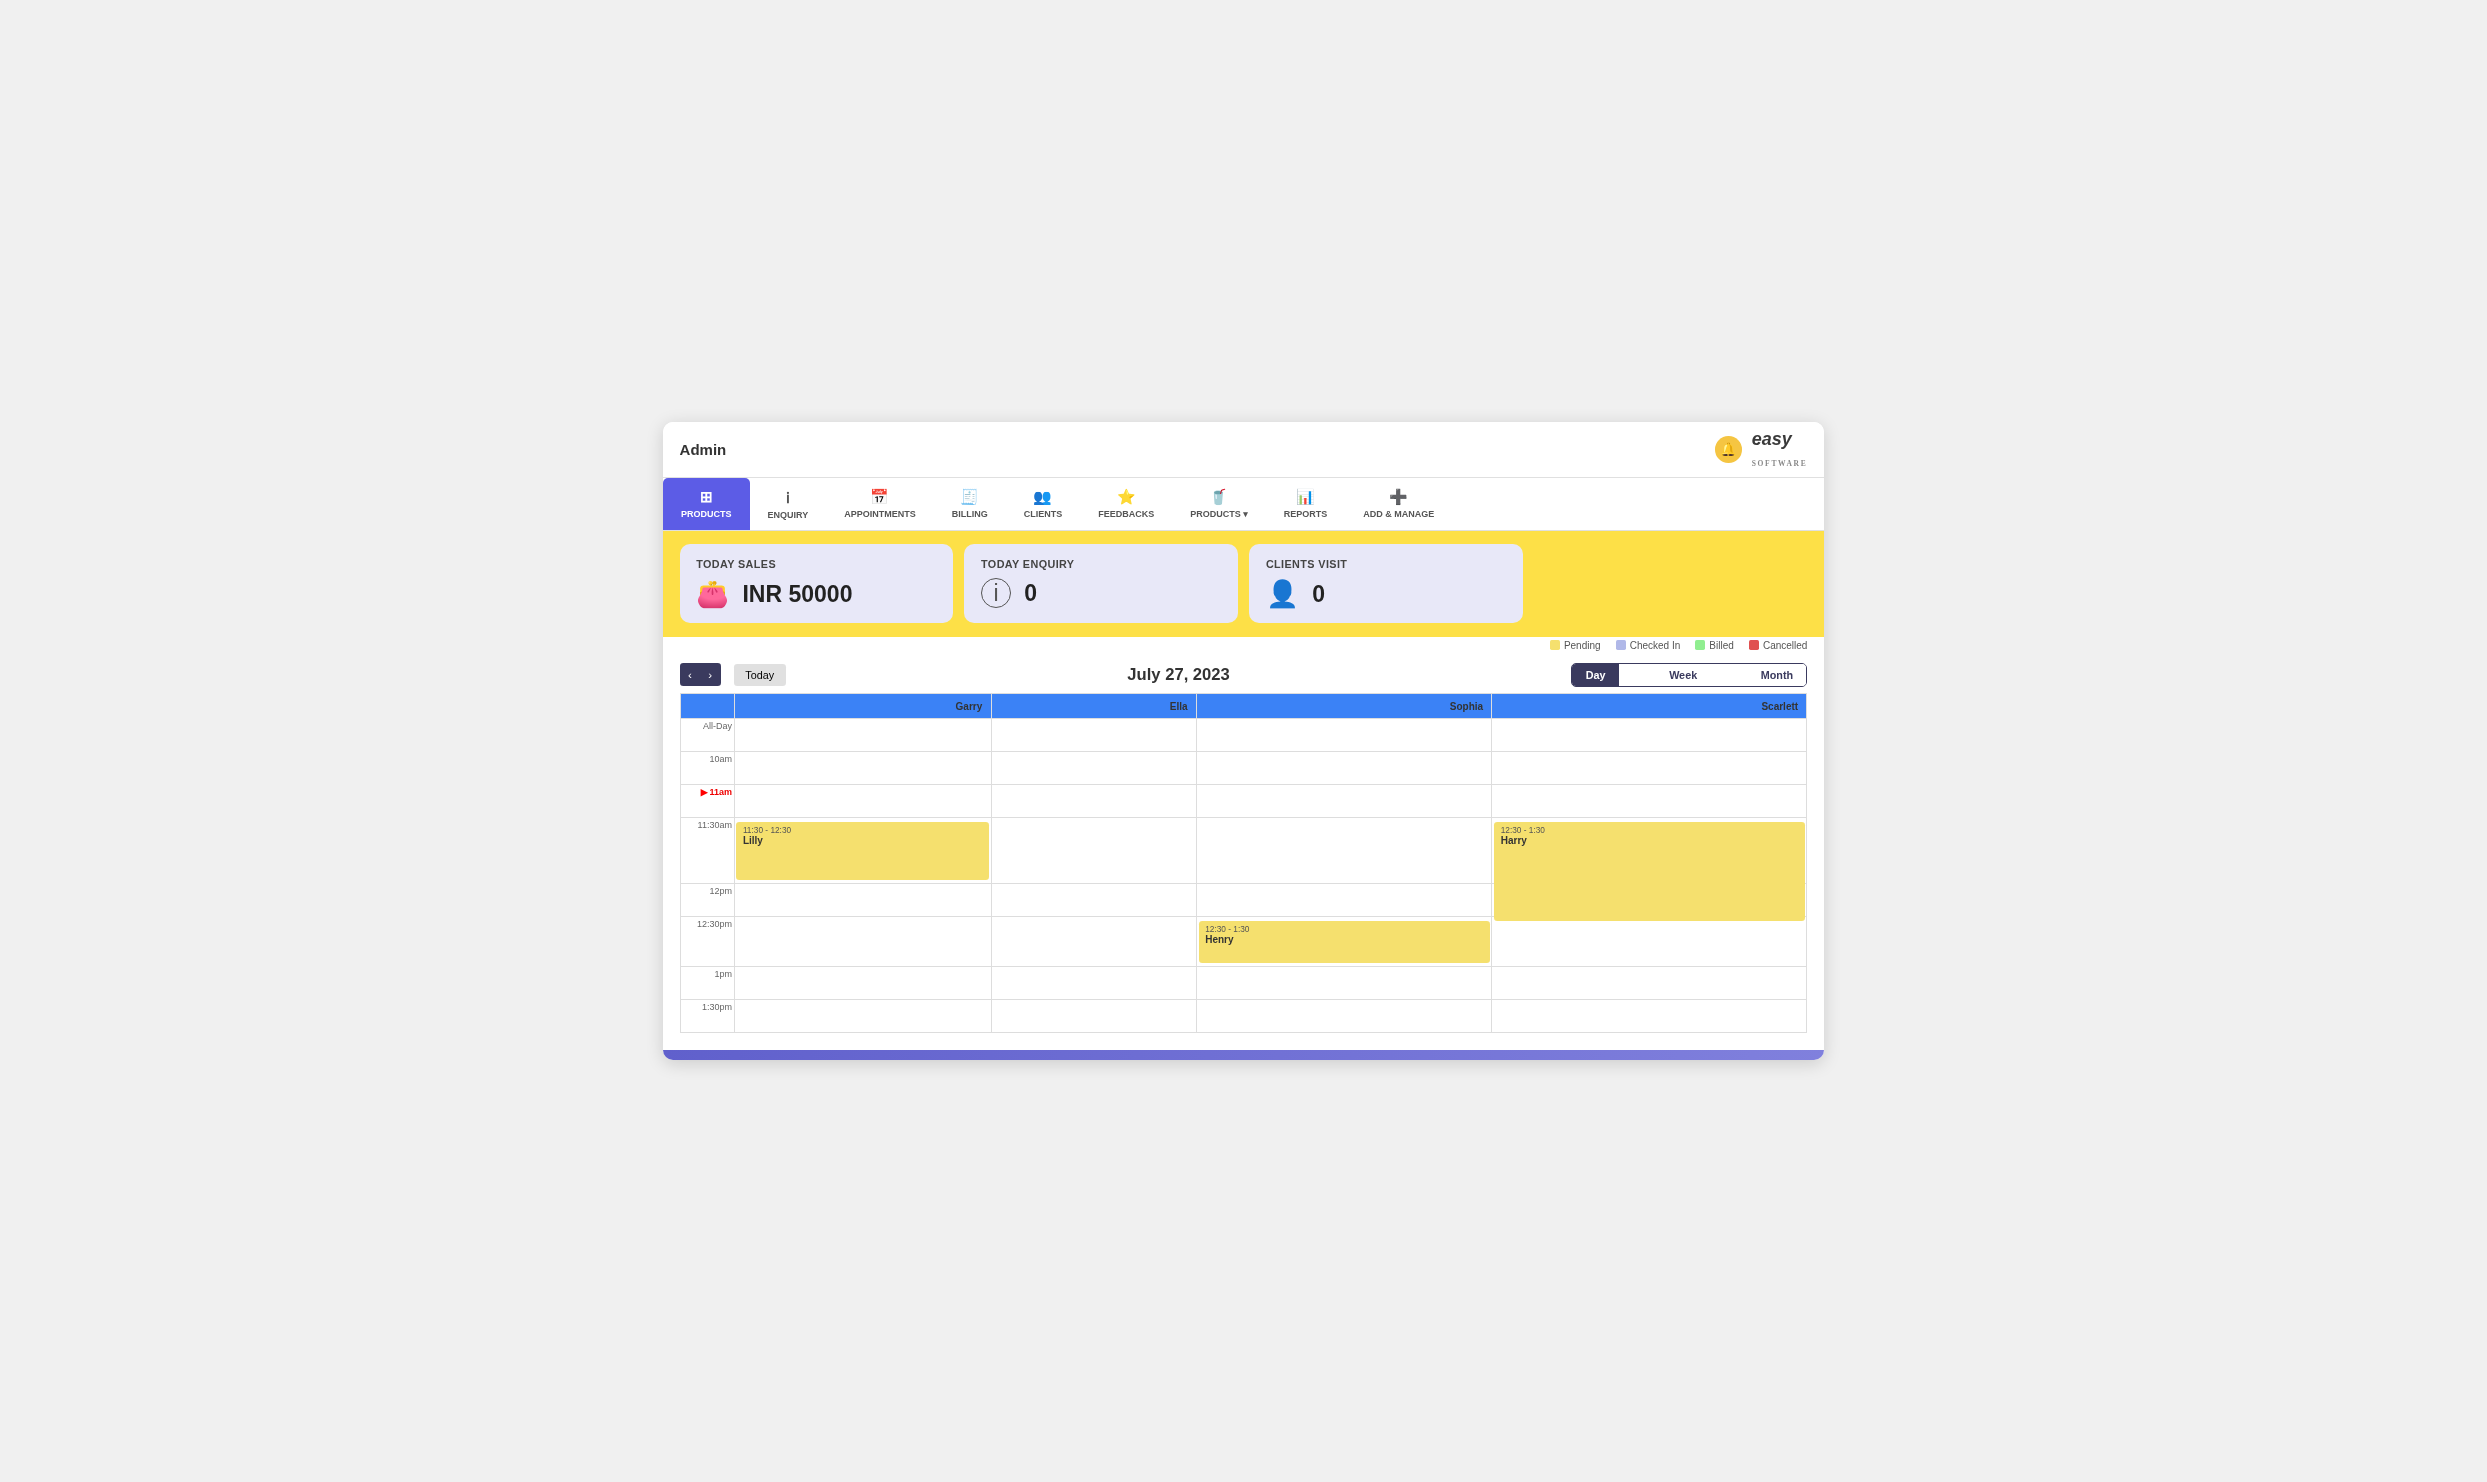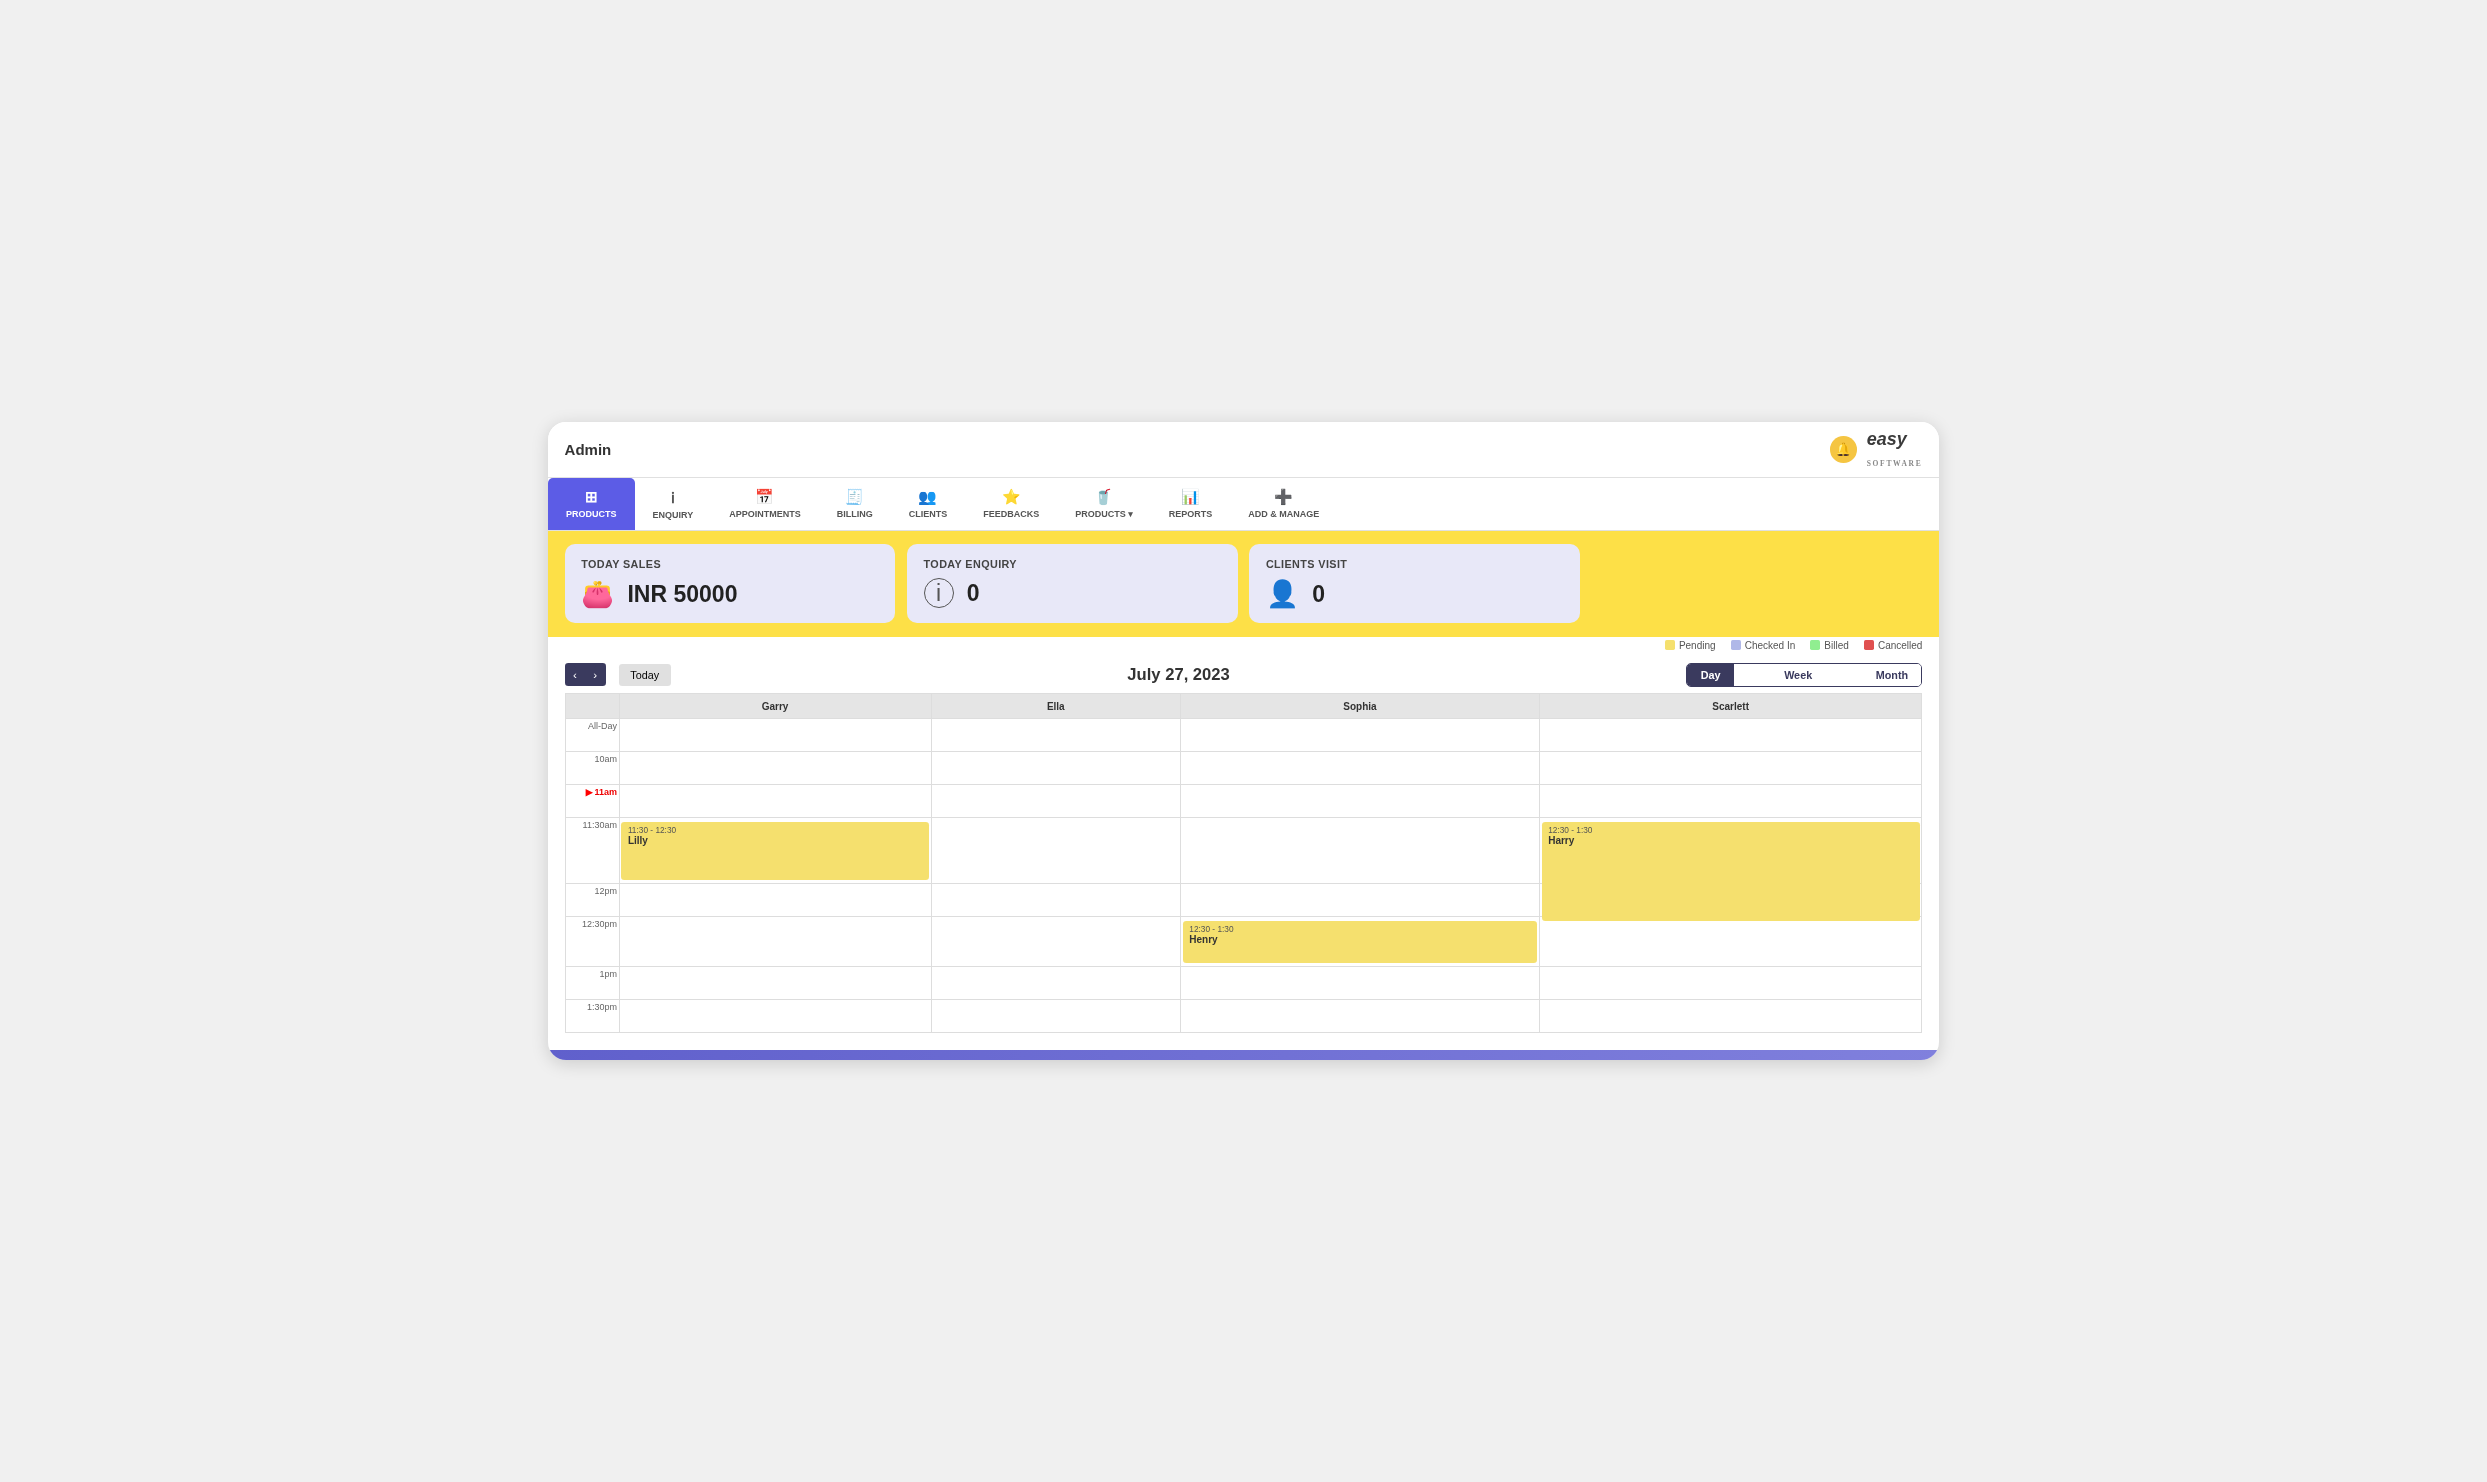--- a/index.html
+++ b/index.html
@@ -5,23 +5,23 @@
     * { box-sizing: border-box; margin: 0; padding: 0; }
     body {
       font-family: Arial, sans-serif;
       background: #f0f0f0;
       display: flex;
       justify-content: center;
       align-items: center;
       min-height: 100vh;
     }
     .app-container {
-      width: 1391px;
+      width: 1161px;
       background: #fff;
-      border-radius: 18px;
+      border-radius: 10px;
       overflow: hidden;
       box-shadow: 0 3.3px 16.6px rgba(0,0,0,0.15);
     }
     
     .top-bar {
       display: flex;
       align-items: center;
       justify-content: space-between;
       padding: 6.6px 16.6px;
       background: #fff;
@@ -199,24 +199,24 @@
       overflow-x: auto;
     }
     .calendar-grid {
       width: 100%;
       border-collapse: collapse;
       font-size: 10px;
     }
     .calendar-grid th {
       border: 0.8px solid #ddd;
       padding: 6.6px 8.3px;
-      background: #e5e5e5;
+      background: #3b82f6;
       font-weight: 600;
       color: #333;
-      text-align: center;
+      text-align: right;
     }
     .calendar-grid td {
       border: 0.8px solid #ddd;
       height: 33px;
       vertical-align: top;
       padding: 1.7px;
       position: relative;
     }
     .time-label {
       font-size: 9px;

